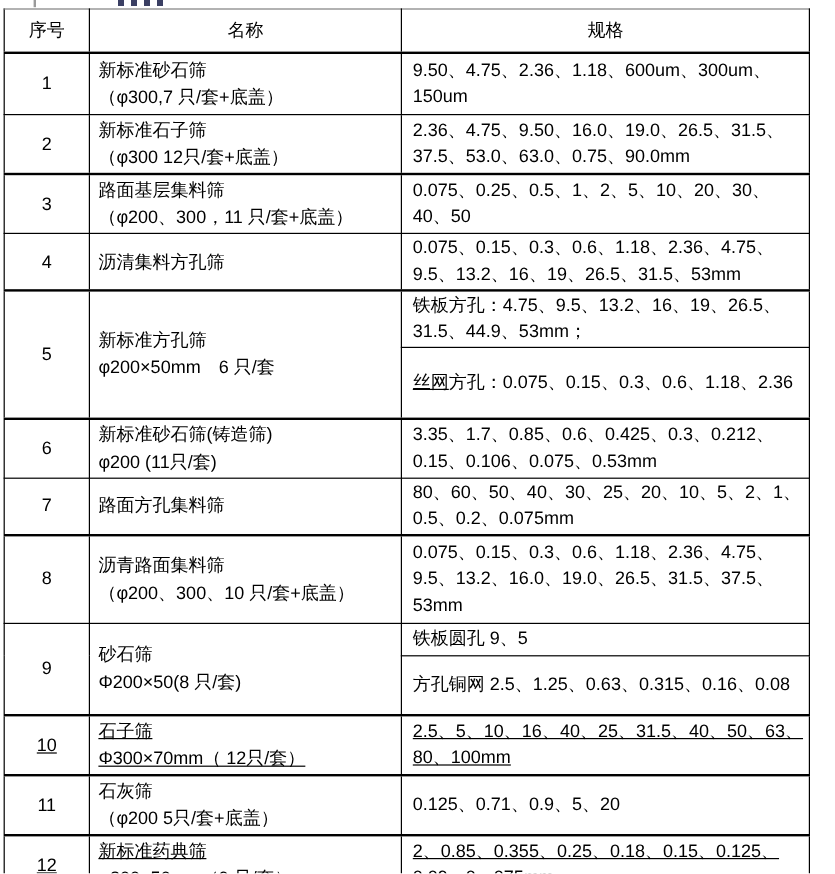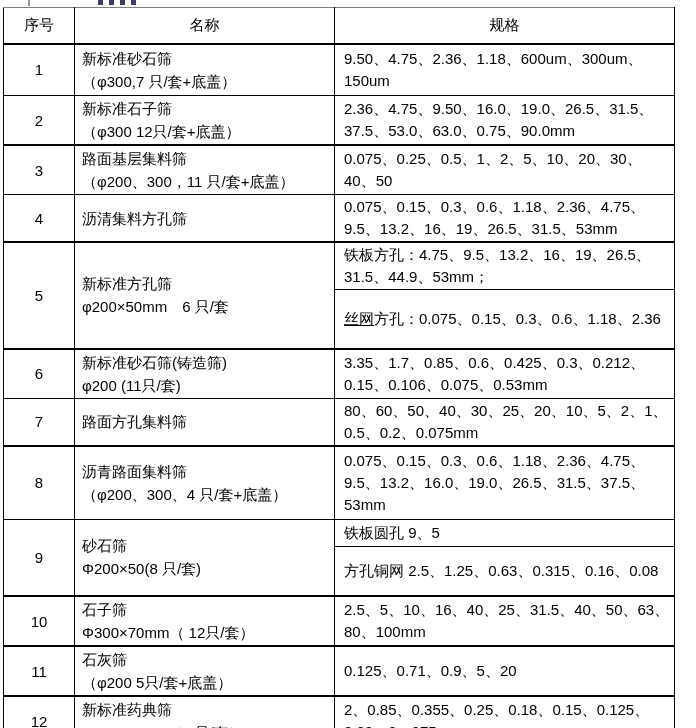--- a/index.html
+++ b/index.html
@@ -44,21 +44,21 @@
   }
   .spec-table td.no   { text-align: center; }
   .spec-table td.name { padding: 1px 2px 1px 7px; line-height: 23px; }
   .spec-table td.spec { padding: 1px 4px 1px 9px; line-height: 22px; margin-left: 16px; }
   tr.bb1 > td { border-bottom: 1px solid #000; }
   tr.bb2 > td { border-bottom: 2px solid #000; }
   td.bb2 { border-bottom: 2px solid #000 !important; }
   tr.h36 { height: 36px; } tr.h52 { height: 52px; } tr.h46 { height: 46px; }
   tr.h40 { height: 40px; } tr.h59 { height: 59px; } tr.h48 { height: 48px; }
   tr.h73 { height: 73px; } tr.h27 { height: 27px; } tr.h50 { height: 50px; }
-  tr.h47 { height: 47px; }
+  tr.h47 { height: 47px; text-decoration: underline; }
   .u { text-decoration: underline; }
   tr.last > td { border-bottom: 2px solid #000; }
 </style>
 </head>
 <body>
 
 <div class="page">
 
   <div class="top-remnant"></div>
   <div class="top-remnant2"></div>
@@ -141,21 +141,21 @@
         <td class="name">
           <div>路面方孔集料筛</div>
         </td>
         <td class="spec">80、60、50、40、30、25、20、10、5、2、1、0.5、0.2、0.075mm</td>
       </tr>
 
       <tr class="h73 bb1">
         <td class="no">8</td>
         <td class="name">
           <div>沥青路面集料筛</div>
-          <div>（φ200、300、4 只/套+底盖）</div>
+          <div>（φ200、300、10 只/套+底盖）</div>
         </td>
         <td class="spec">0.075、0.15、0.3、0.6、1.18、2.36、4.75、9.5、13.2、16.0、19.0、26.5、31.5、37.5、53mm</td>
       </tr>
 
       <tr class="h27 bb1">
         <td class="no bb2" rowspan="2">9</td>
         <td class="name bb2" rowspan="2">
           <div>砂石筛</div>
           <div>Φ200×50(8 只/套)</div>
         </td>

